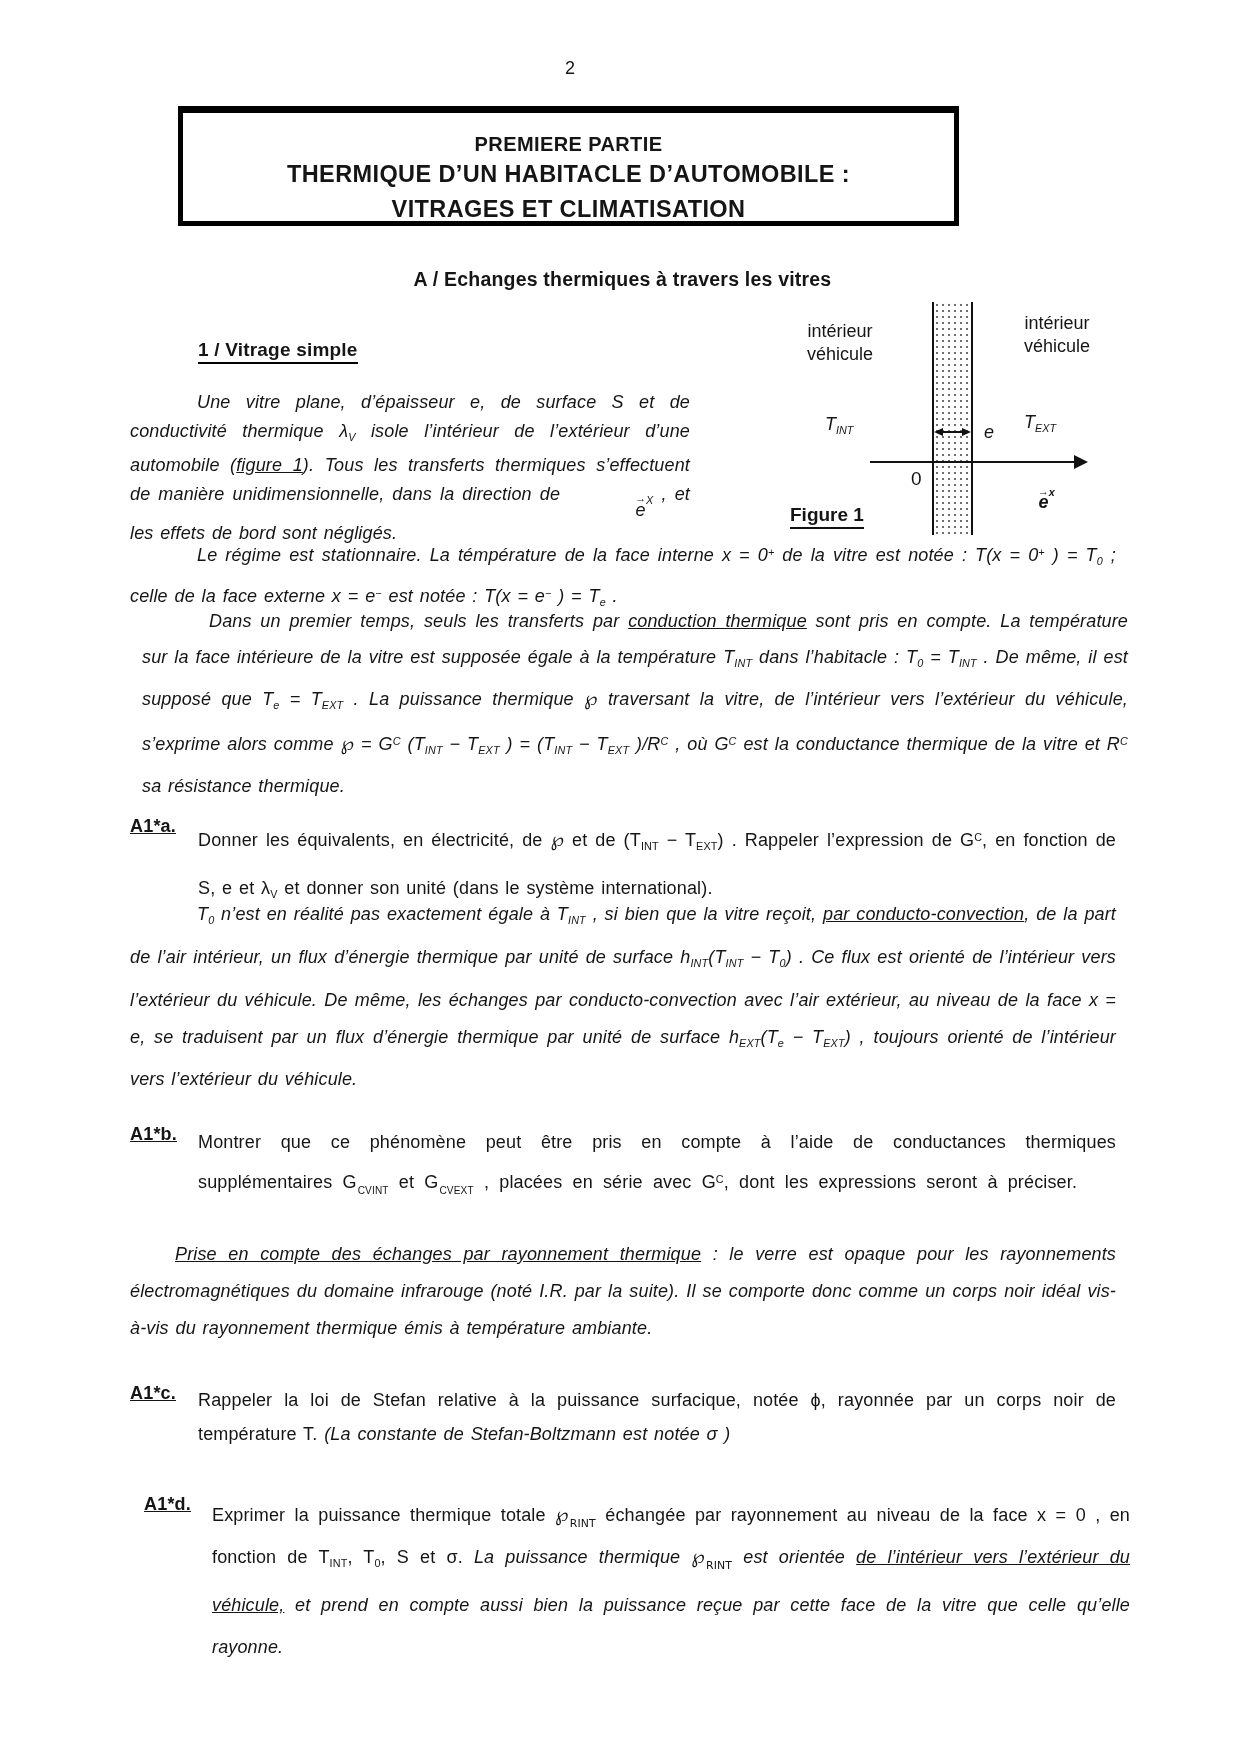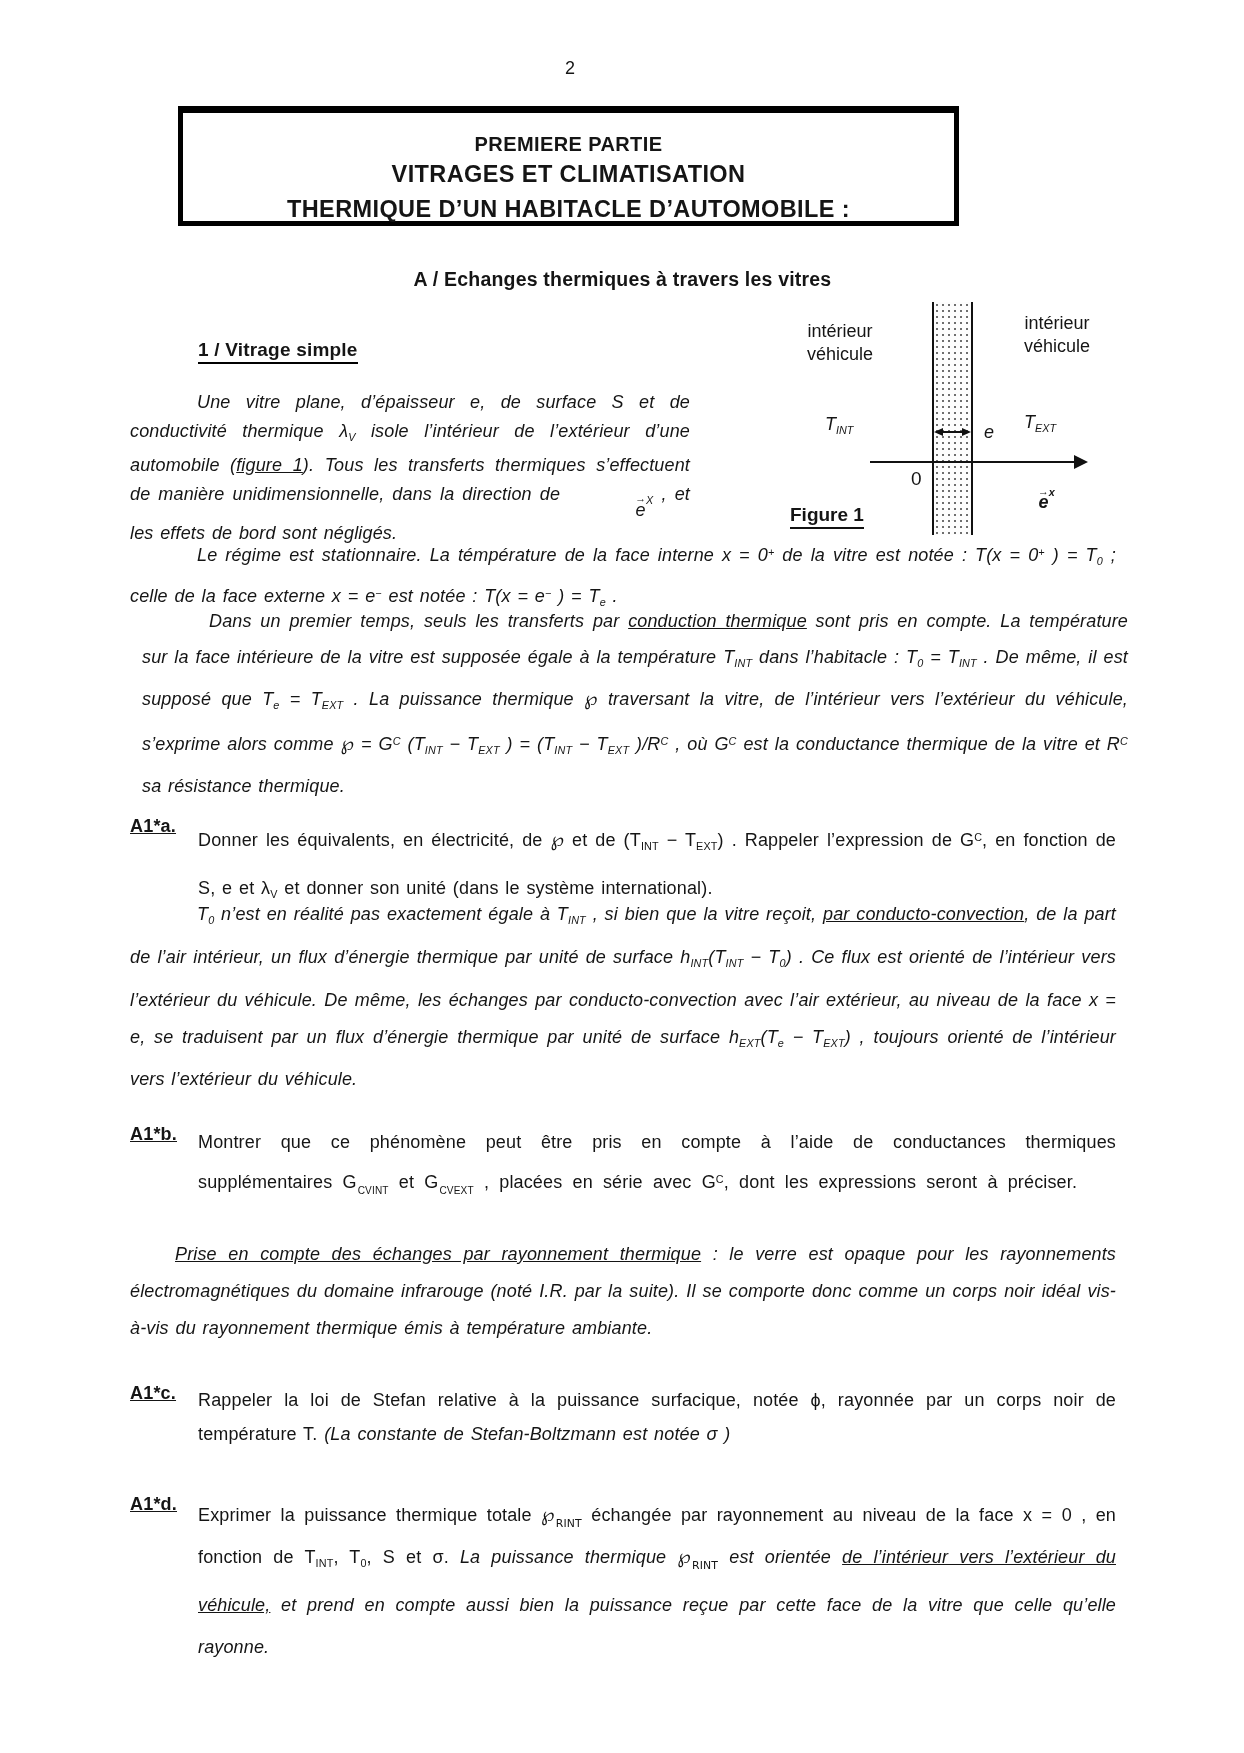--- a/index.html
+++ b/index.html
@@ -55,21 +55,21 @@
 
   .question{position:absolute;left:130px;width:986px;}
   .q-label{
     position:absolute;left:0;top:0;font-weight:bold;font-size:18px;
     text-decoration:underline;letter-spacing:0.2px;
   }
   .q-body{margin-left:68px;}
   #q-a1a{top:816px;}  #q-a1a .q-body{line-height:42px;}
   #q-a1b{top:1124px;} #q-a1b .q-body{line-height:37px;word-spacing:5px;}
   #q-a1c{top:1383px;} #q-a1c .q-body{line-height:34px;}
-  #q-a1d{top:1494px;} #q-a1d .q-body{line-height:42px;word-spacing:2.5px;}
+  #q-a1d{top:1494px;margin-left:14px;} #q-a1d .q-body{line-height:42px;word-spacing:2.5px;}
 
   
   #figure-1{position:absolute;left:690px;top:300px;width:430px;height:250px;font-size:18px;}
   .fig-zone-label{position:absolute;width:130px;text-align:center;line-height:23px;}
   #fig-interior-label{left:85px;top:20px;}
   #fig-exterior-label{left:302px;top:12px;}
   #fig-glass-band{
     position:absolute;left:242px;top:2px;width:41px;height:233px;
     border-left:2.5px solid #111;border-right:2.5px solid #111;
     background-color:#fdfdfd;
@@ -102,22 +102,22 @@
 </style>
 </head>
 <body>
 
 <div class="page">
 
   <div id="page-number">2</div>
 
   <div id="title-box">
     <div id="title-part">PREMIERE PARTIE</div>
+    <div class="title-line">THERMIQUE D’UN HABITACLE D’AUTOMOBILE :</div>
     <div class="title-line">VITRAGES ET CLIMATISATION</div>
-    <div class="title-line">THERMIQUE D’UN HABITACLE D’AUTOMOBILE :</div>
   </div>
 
   <div id="section-a-heading">A / Echanges thermiques à travers les vitres</div>
 
   <div id="subsection-1-heading">1 / Vitrage simple</div>
 
   <p id="p1" class="body-text ital"><span>Une vitre plane, d’épaisseur e, de surface S et de conductivité thermique </span><span>λ</span><sub>V</sub><span> isole l’intérieur de l’extérieur d’une automobile (</span><span class="u">figure 1</span><span>). Tous les transferts thermiques s’effectuent de manière unidimensionnelle, dans la direction de </span><span class="vec">
         <span class="vec-a">→</span>
         <span class="vec-b">e</span>
       </span><sub>X</sub><span> , et les effets de bord sont négligés.</span></p>

